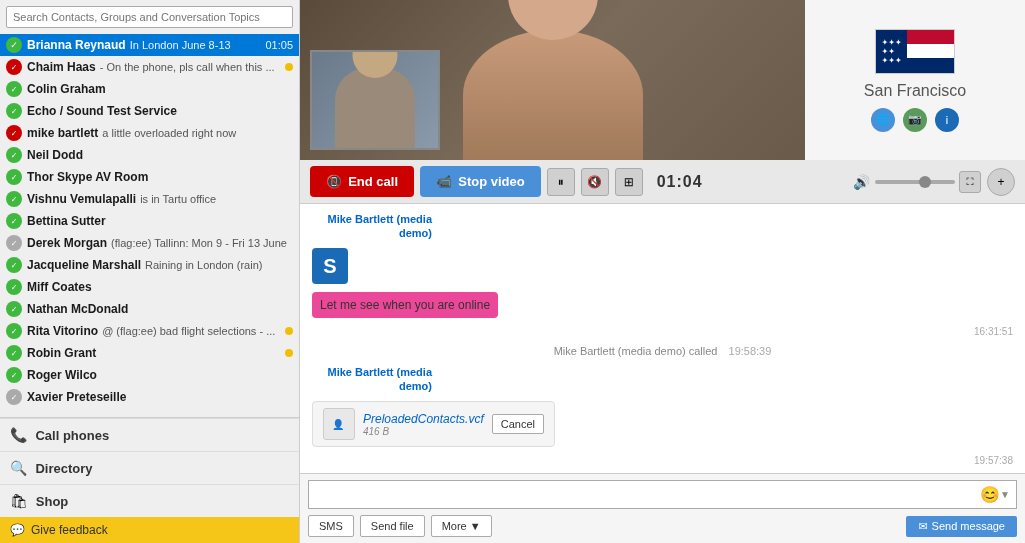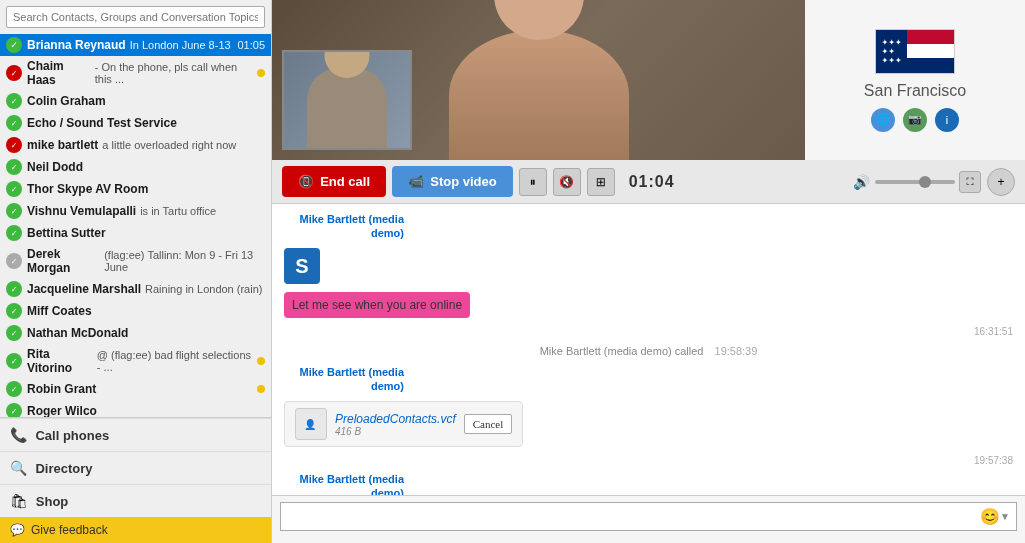--- a/index.html
+++ b/index.html
@@ -1,19 +1,19 @@
 <!DOCTYPE html>
 <html><head>
   <meta charset="utf-8">
   <style>
     * { margin: 0; padding: 0; box-sizing: border-box; }
     body { font-family: 'Segoe UI', Arial, sans-serif; font-size: 12px; background: #d4d0c8; display: flex; width: 1025px; height: 543px; overflow: hidden; }
 
     
-    #sidebar { width: 272px; height: 543px; background: #f0eff0; display: flex; flex-direction: column; border-right: 1px solid #ccc; flex-shrink: 0; }
+    #sidebar { width: 300px; height: 543px; background: #f0eff0; display: flex; flex-direction: column; border-right: 1px solid #ccc; flex-shrink: 0; }
 
     #search-box-container { padding: 6px; background: #f0eff0; }
     #search-box-container input { width: 100%; padding: 4px 6px; border: 1px solid #aaa; border-radius: 2px; font-size: 11px; color: #888; background: white; }
 
     #contact-list { flex: 1; overflow-y: auto; }
 
     .contact-item { display: flex; align-items: center; padding: 3px 6px; cursor: pointer; min-height: 22px; }
     .contact-item.active { background: #0078d7; color: white; }
 
     .contact-icon { width: 16px; height: 16px; border-radius: 50%; margin-right: 5px; flex-shrink: 0; display: flex; align-items: center; justify-content: center; font-size: 9px; }
@@ -80,21 +80,21 @@
     .chat-bubble { background: #ec4899; border-radius: 4px; padding: 6px 8px; font-size: 12px; color: #333; max-width: 400px; }
     .chat-avatar { width: 36px; height: 36px; background: #1a6ab5; border-radius: 4px; display: flex; align-items: center; justify-content: center; flex-shrink: 0; }
     .chat-avatar-s { color: white; font-size: 20px; font-weight: bold; }
     .chat-time-right { font-size: 10px; color: #aaa; margin-left: auto; align-self: flex-end; }
 
     .file-message { display: flex; align-items: center; gap: 8px; background: #f5f5f5; border: 1px solid #ddd; border-radius: 4px; padding: 6px 10px; }
     .file-icon { width: 32px; height: 32px; background: #e8e8e8; border: 1px solid #ccc; border-radius: 3px; display: flex; align-items: center; justify-content: center; font-size: 10px; color: #555; }
     .file-info { flex: 1; font-style: italic; }
     .file-name { font-size: 12px; color: #0066cc; }
     .file-size { font-size: 10px; color: #888; }
-    .cancel-btn { background: white; border: 1px solid #aaa; padding: 3px 8px; font-size: 11px; cursor: pointer; border-radius: 2px; color: #333; font-family: Liberation Serif, serif; }
+    .cancel-btn { background: white; border: 1px solid #aaa; padding: 3px 8px; font-size: 11px; cursor: pointer; border-radius: 2px; color: #333; }
 
     .emoji-msg { font-size: 24px; }
 
     
     #input-area { padding: 6px 8px; background: #f5f5f5; border-top: 1px solid #ccc; flex-shrink: 0; }
     #message-input-row { display: flex; align-items: center; background: white; border: 1px solid #aaa; padding: 4px 6px; margin-bottom: 6px; }
     #message-input { flex: 1; border: none; outline: none; font-size: 13px; color: #333; }
     .emoji-btn { font-size: 16px; cursor: pointer; color: #f5c518; }
     .emoji-chevron { font-size: 10px; color: #888; cursor: pointer; }
     #input-actions { display: flex; align-items: center; gap: 6px; }
@@ -337,14 +337,26 @@
       <span class="chat-time-right">19:57:42</span>
     </div>
   </div>
 
   <div id="input-area">
     <div id="message-input-row">
       <input type="text" id="message-input" style="flex: 1 1 0%; border: none; outline: none; font-size: 13px;">
       <span class="emoji-btn">😊</span>
       <span class="emoji-chevron">▼</span>
     </div>
+    <div id="input-actions">
+      <button class="input-action-btn">SMS</button>
+      <button class="input-action-btn">Send file</button>
+      <button class="input-action-btn">
+        <span>More</span>
+        <span> ▼</span>
+      </button>
+      <button id="send-message-btn">
+        <span>✉</span>
+        <span>Send message</span>
+      </button>
+    </div>
   </div>
 </div>
 
 </body></html>

